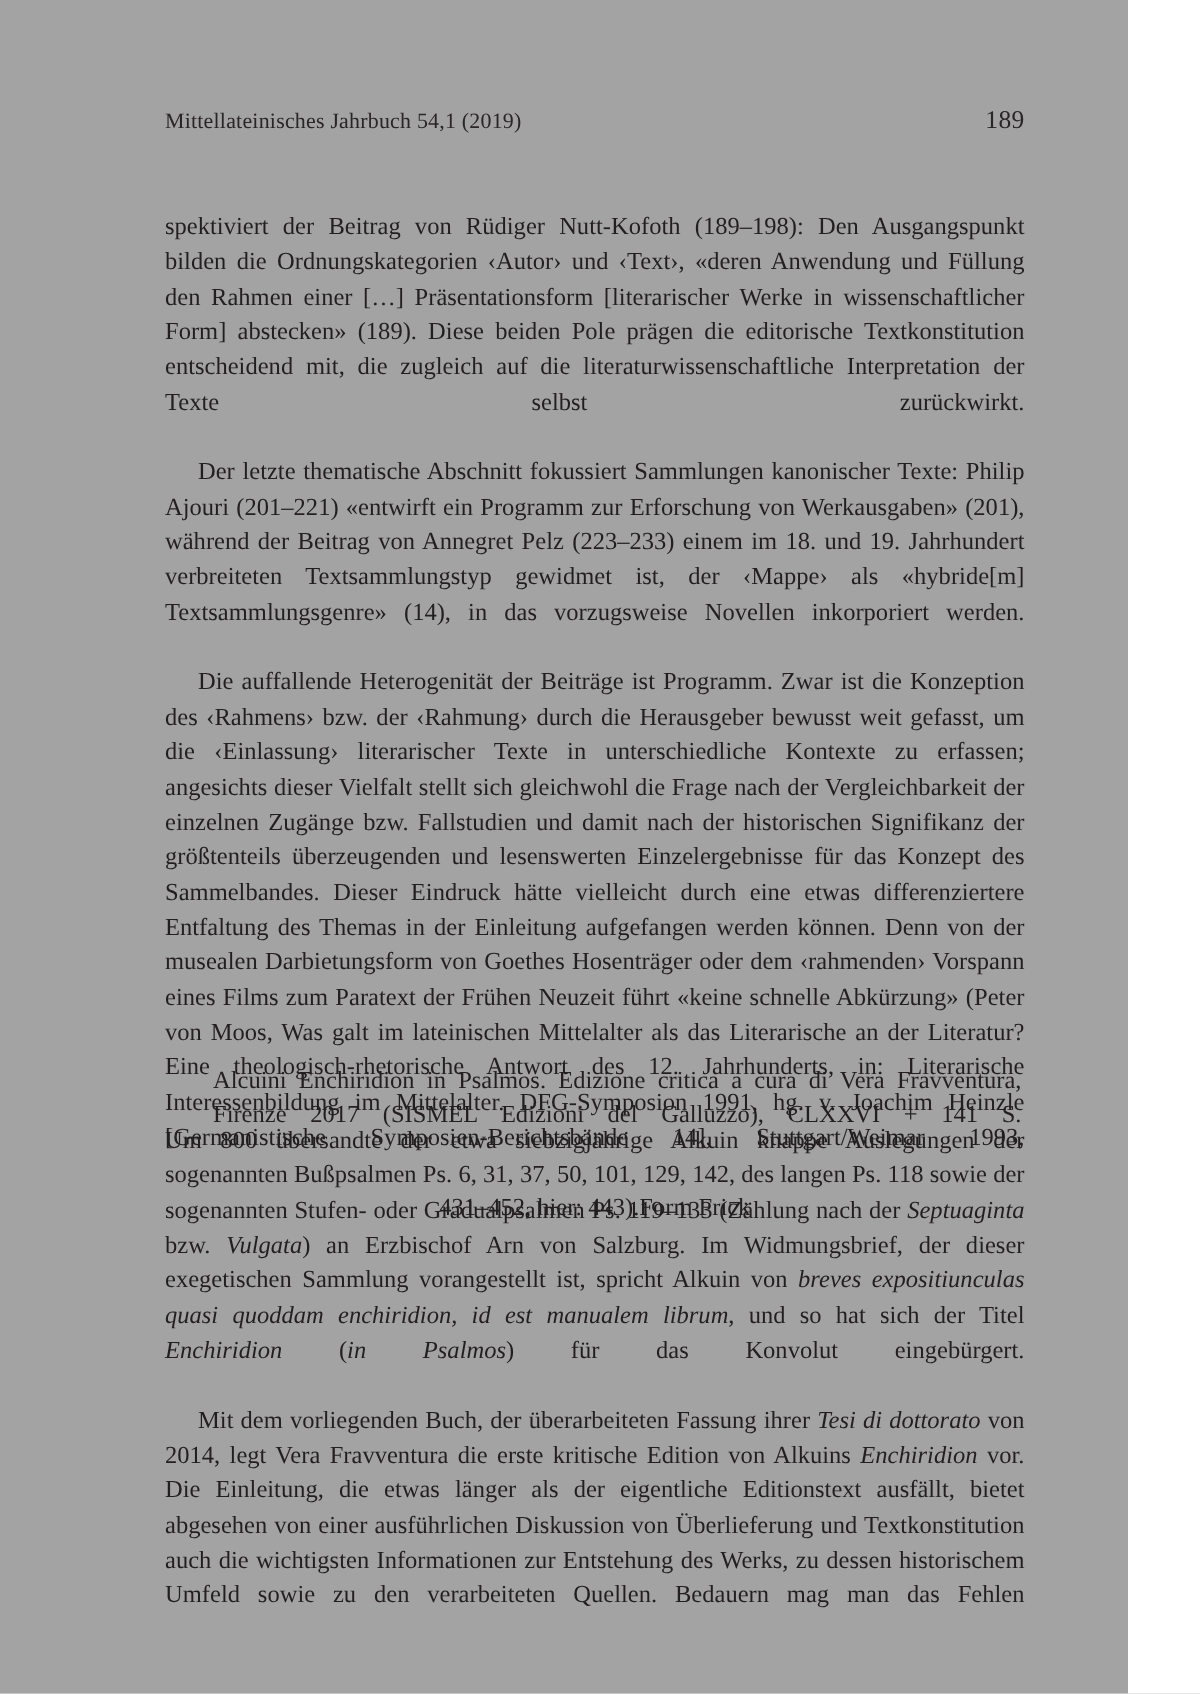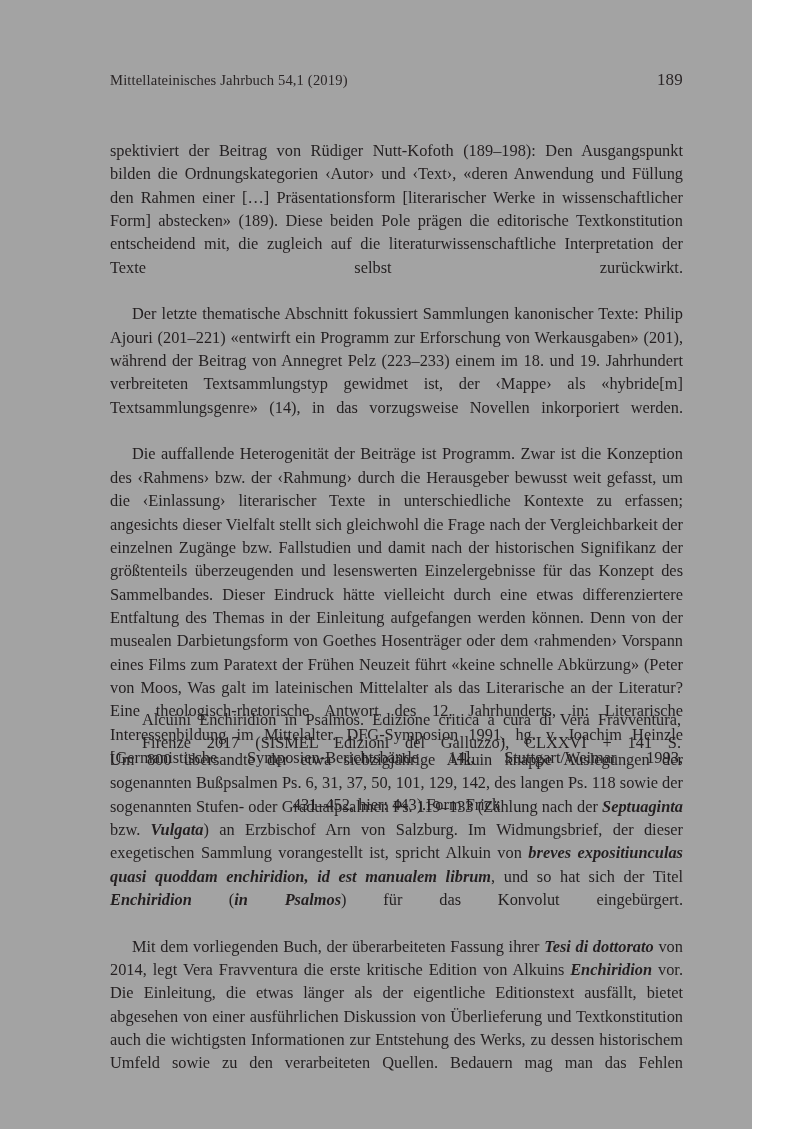--- a/index.html
+++ b/index.html
@@ -108,21 +108,21 @@
   }
 
   
   .text-column-two {
     position: absolute;
     left: 110px;
     top: 748px;
     width: 573px;
   }
 
-  i, em { font-style: italic; font-weight: bold; }
+  i, em { font-style: italic; }
 </style>
 </head>
 <body>
 
 <div class="page">
 
   <div class="running-head">
     <span class="rh-title">Mittellateinisches Jahrbuch 54,1 (2019)</span>
     <span class="rh-folio">189</span>
   </div>

